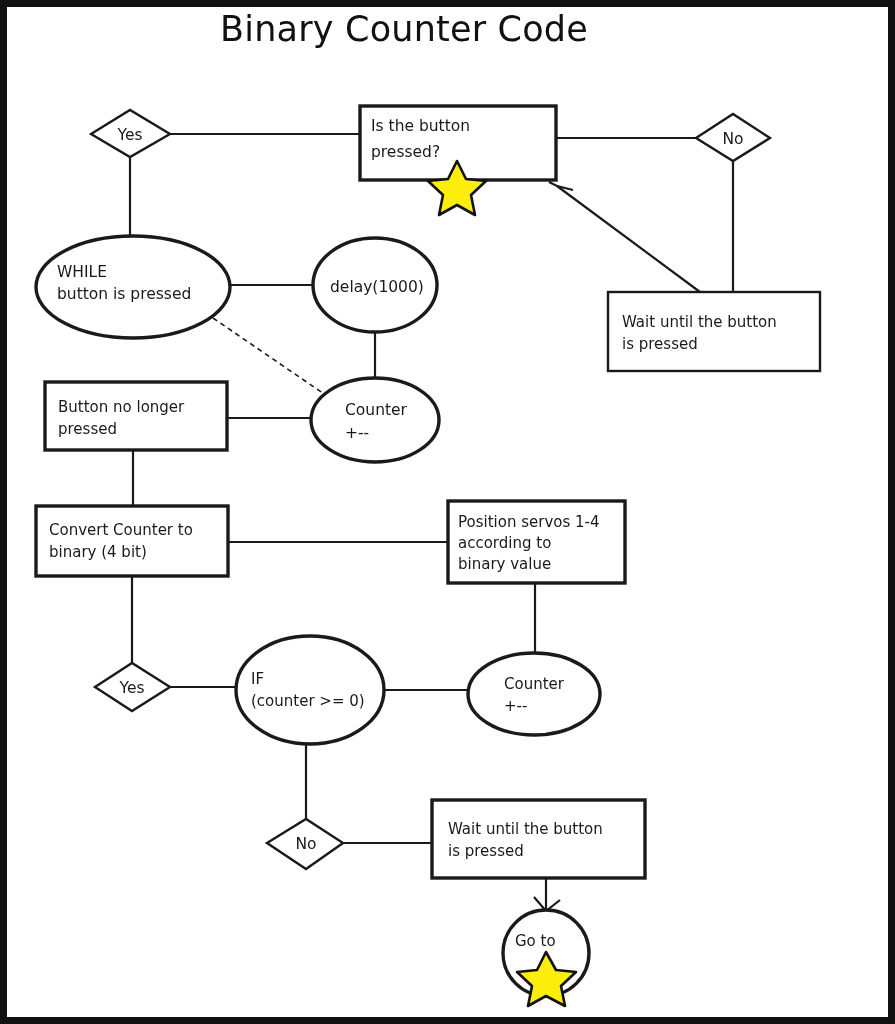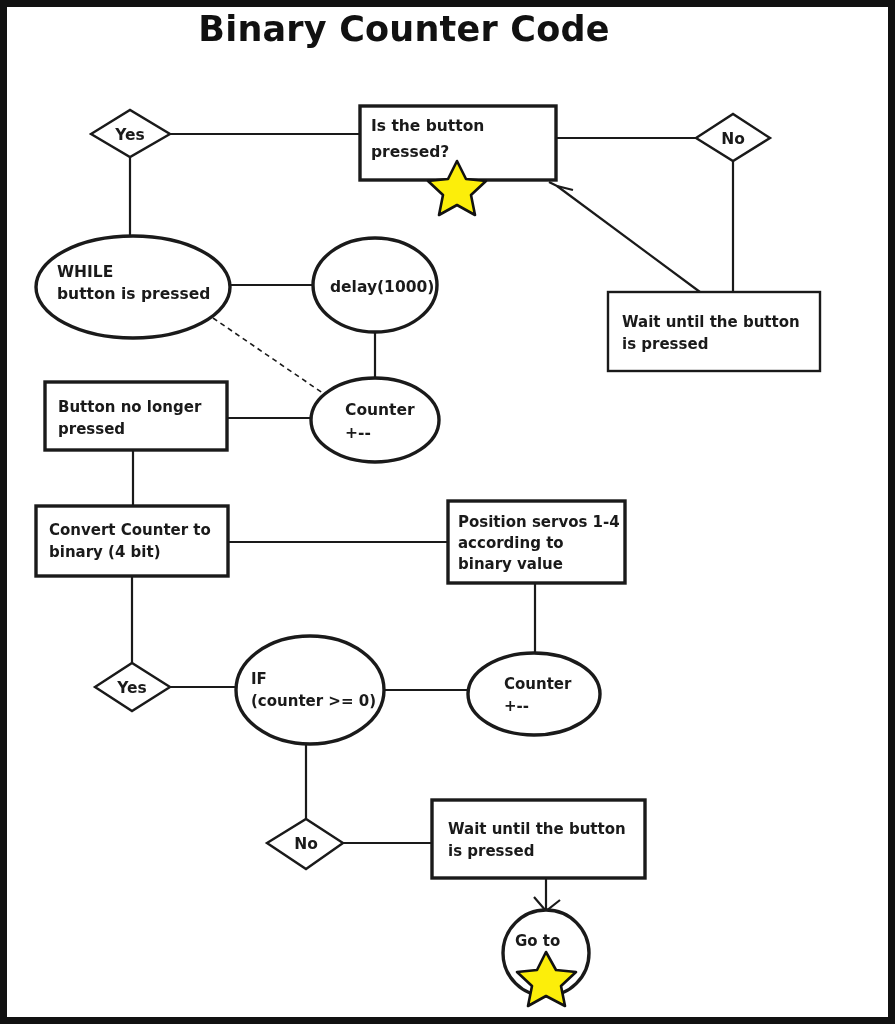--- a/index.html
+++ b/index.html
@@ -12,21 +12,20 @@
     height: 1024px;
     font-family: "DejaVu Sans", sans-serif;
     overflow: hidden;
   }
   #canvas {
     position: relative;
     width: 895px;
     height: 1024px;
     background: #ffffff;
     box-sizing: border-box;
-    font-weight: bold;
   }
   svg#diagram {
     display: block;
     width: 895px;
     height: 1024px;
   }
   .shape-stroke {
     fill: #ffffff;
     stroke: #1a1a1a;
   }

